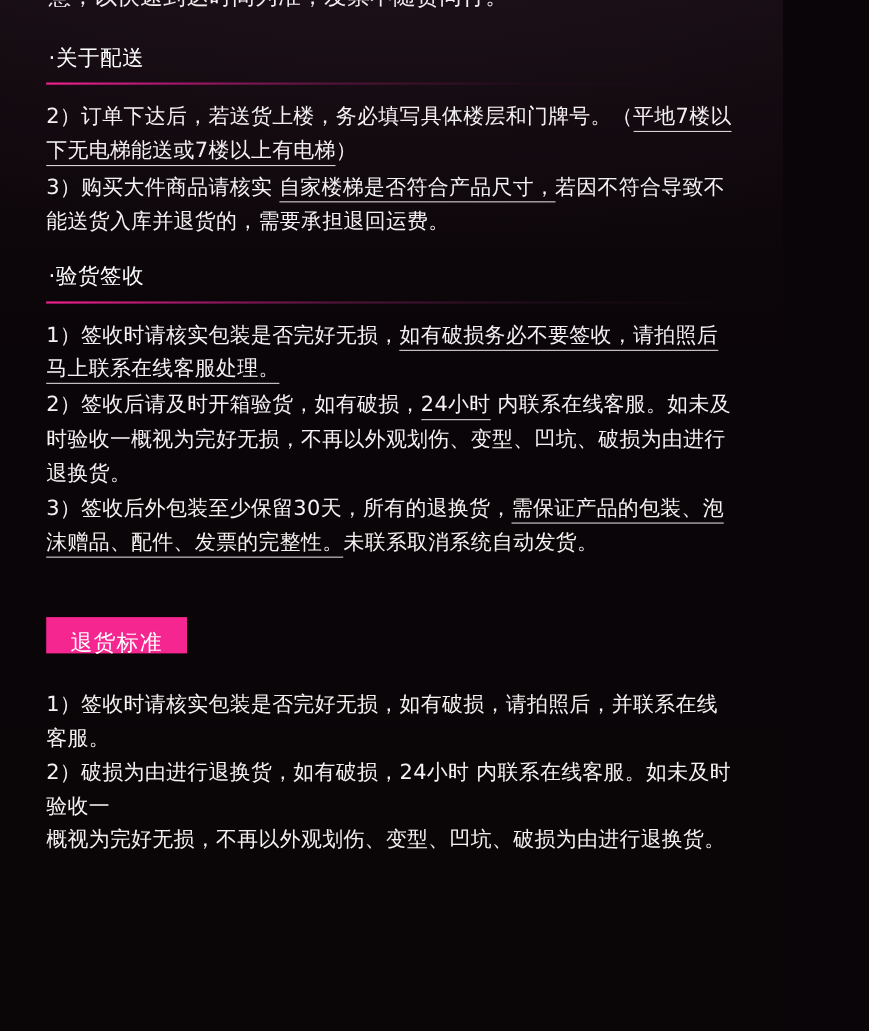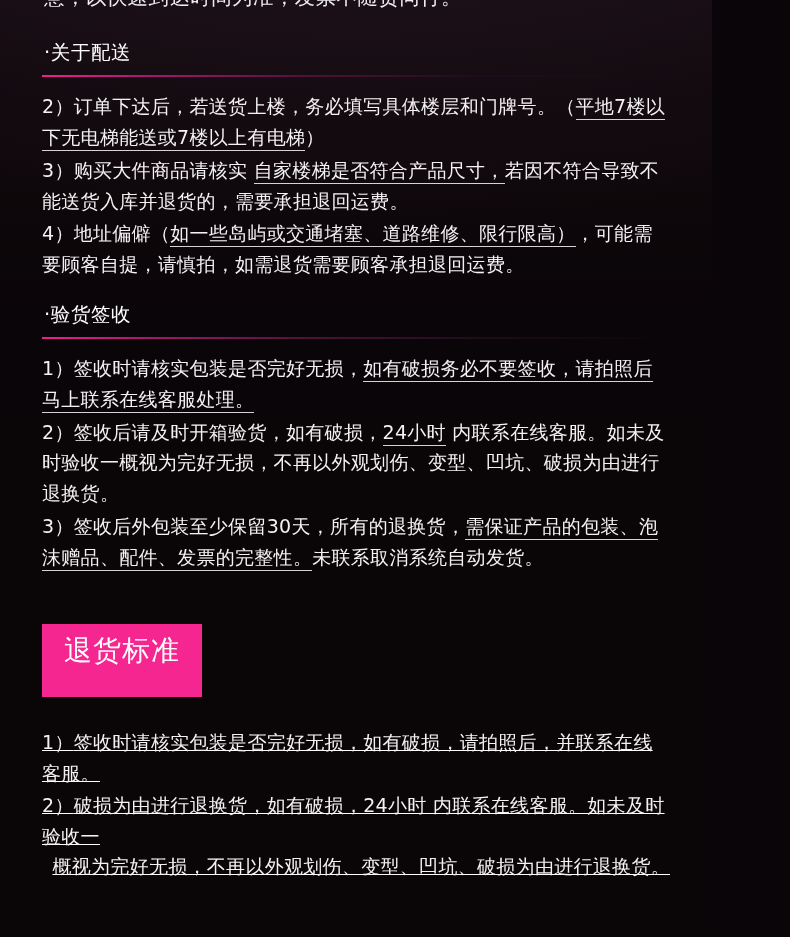--- a/index.html
+++ b/index.html
@@ -76,35 +76,34 @@
     padding-bottom: 2px;
   }
 
   .list-tight .item { margin-bottom: 1px; }
 
   .badge-wrap { margin: 52px 0 0 0; }
   .badge {
     display: inline-block;
     background: #f5268f;
     color: #ffffff;
-    font-size: 28px;
+    font-size: 20px;
     line-height: 1;
     letter-spacing: 1px;
-    padding: 13px 22px 32px 22px;
+    padding: 13px 22px 0 22px;
     font-weight: 400;
   }
 
-  .after-badge { margin-top: 30px; text-decoration: underline; }
+  .after-badge { margin-top: 30px; }
 
   .clip-bottom {
     position: relative;
     height: 26px;
     overflow: hidden;
     margin-top: 1px;
-    text-align: right;
   }
   .clip-bottom .line {
     font-size: 19px;
     line-height: 1.62;
     color: #f4f1f3;
     letter-spacing: 0.3px;
     white-space: nowrap;
   }
   .clip-bottom .line.second { margin-top: -2px; }
 </style>
@@ -120,21 +119,20 @@
 
     <div>
       <div class="section-head">·关于配送</div>
       <div class="divider"></div>
 
 
       <p class="item"><span>2）</span><span>订单下达后，若送货上楼，务必填写具体楼层和门牌号。（</span><span class="u">平地7楼以下无电梯能送或7楼以上有电梯</span><span>）</span></p>
 
       <p class="item"><span>3）</span><span>购买大件商品请核实 </span><span class="u">自家楼梯是否符合产品尺寸，</span><span>若因不符合导致不能送货入库并退货的，需要承担退回运费。</span></p>
 
-      <p class="item"><span>4）</span><span>地址偏僻（</span><span class="u">如一些岛屿或交通堵塞、道路维修、限行限高）</span><span>，可能需要顾客自提，请慎拍，如需退货需要顾客承担退回运费。</span></p>
 
     </div>
 
     <div>
       <div class="section-head">·验货签收</div>
       <div class="divider"></div>
 
       <p class="item"><span>1）</span><span>签收时请核实包装是否完好无损，</span><span class="u">如有破损务必不要签收，请拍照后马上联系在线客服处理。</span></p>
 
       <p class="item"><span>2）</span><span>签收后请及时开箱验货，如有破损，</span><span class="u">24小时</span><span> 内联系在线客服。如未及时验收一概视为完好无损，不再以外观划伤、变型、凹坑、破损为由进行退换货。</span></p>

